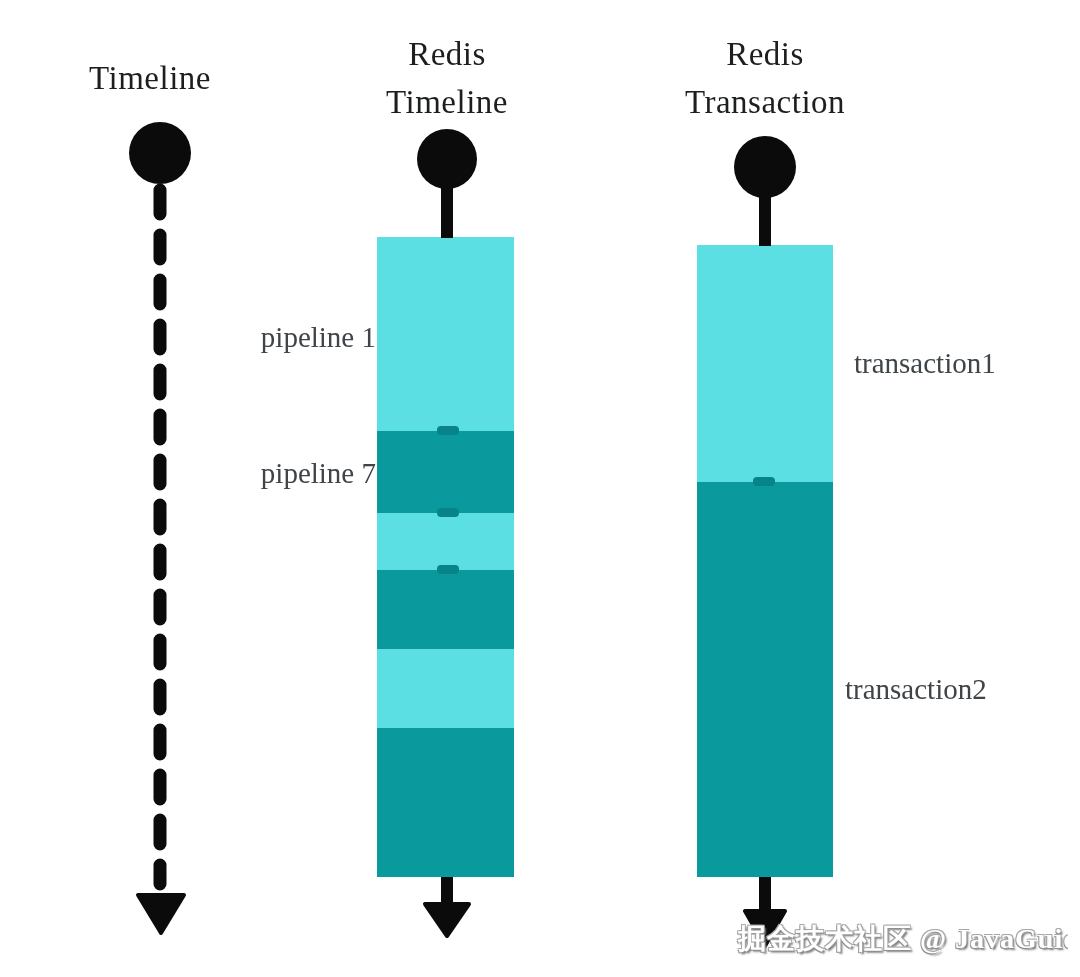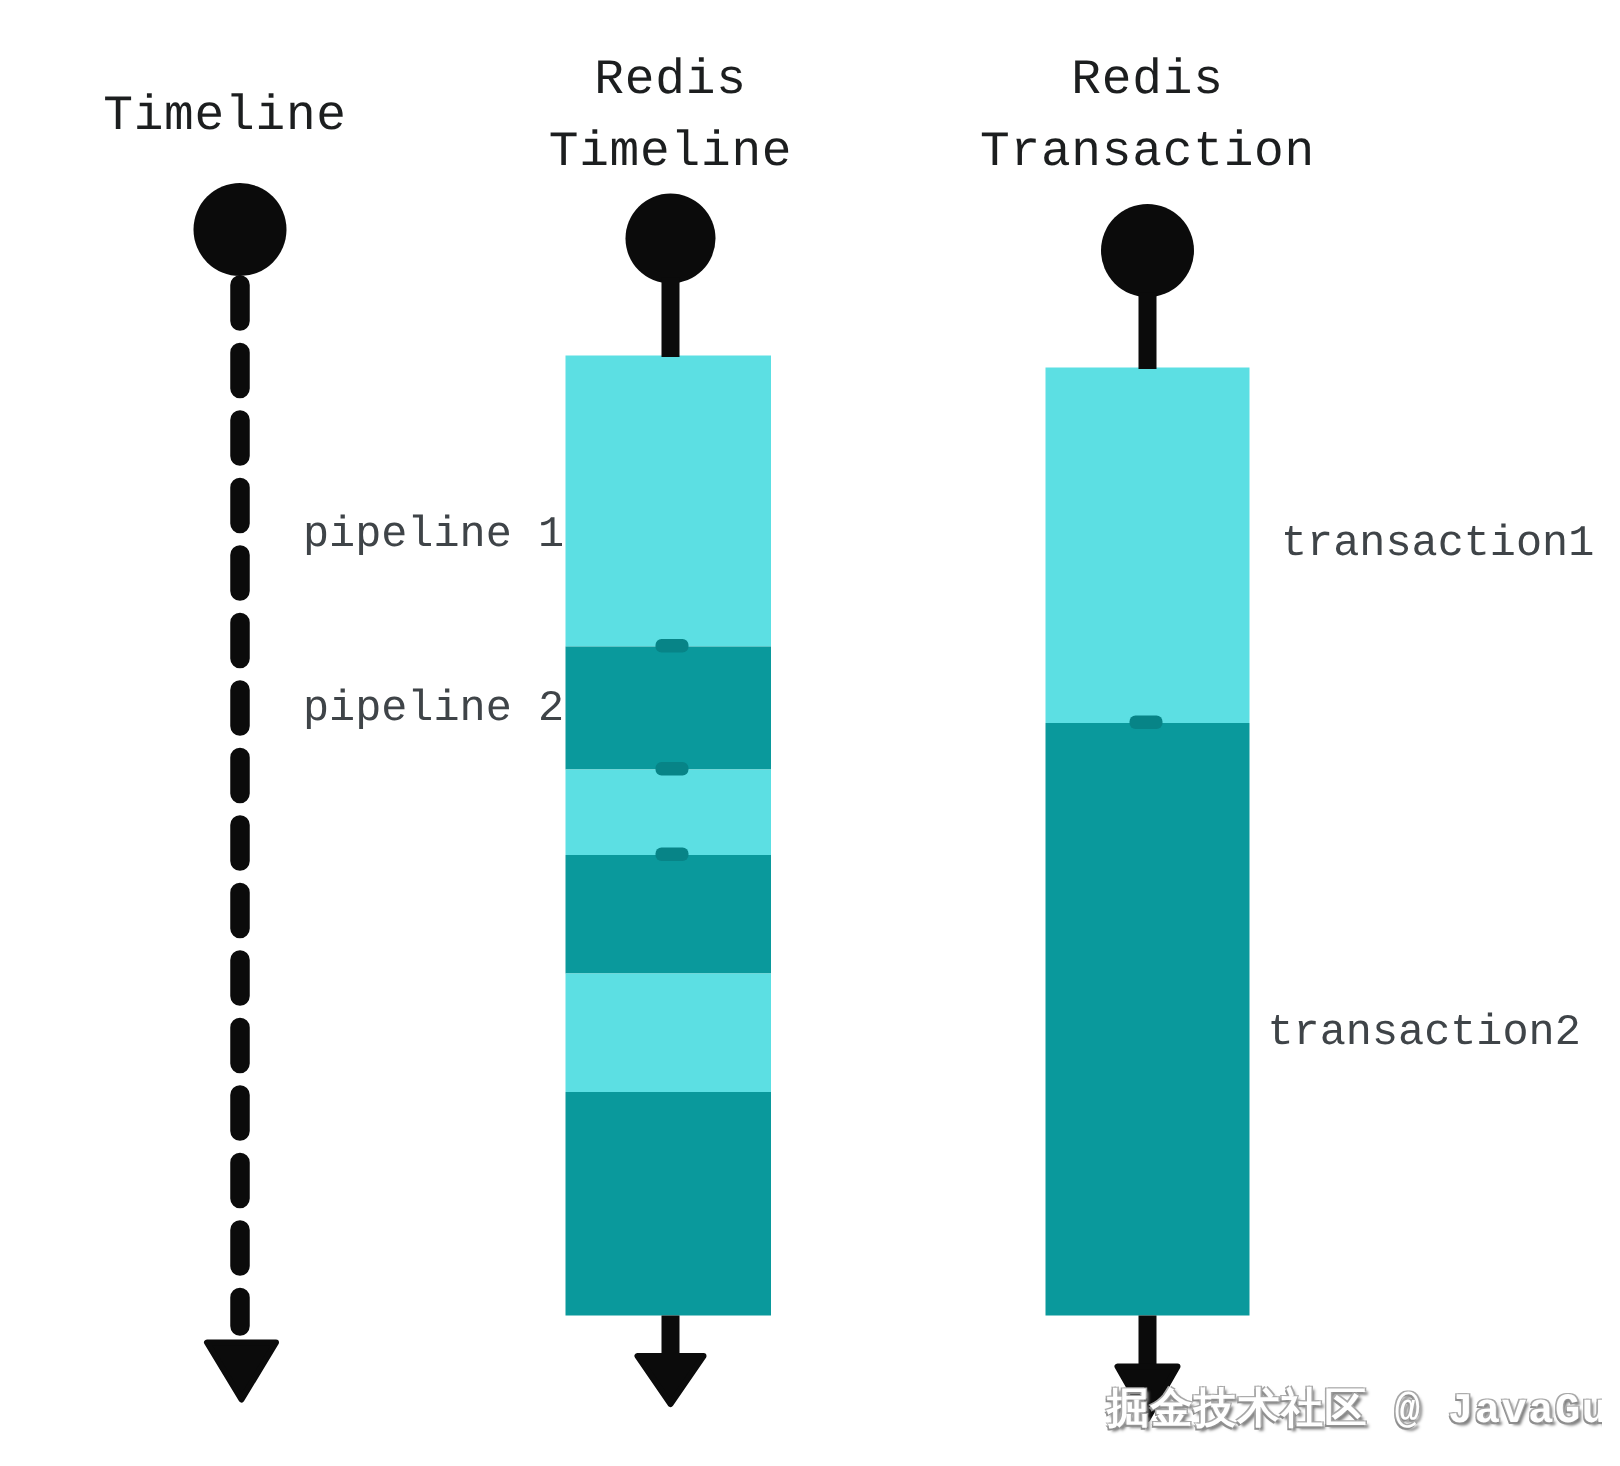--- a/index.html
+++ b/index.html
@@ -3,21 +3,21 @@
 <meta charset="utf-8">
 <style>
   html, body { margin: 0; padding: 0; background: #ffffff; }
 
   .canvas {
     position: relative;
     width: 1068px;
     height: 977px;
     background: #ffffff;
     overflow: hidden;
-    font-family: Liberation Mono, monospace;
+    font-family: Liberation Serif, serif;
   }
 
   .col-title {
     position: absolute;
     text-align: center;
     font-size: 33px;
     line-height: 48px;
     color: var(--title-color);
     letter-spacing: 0.5px;
   }
@@ -53,21 +53,21 @@
   }
 
   .seg-label {
     position: absolute;
     font-size: 29px;
     line-height: 34px;
     color: var(--label-color);
     white-space: nowrap;
   }
   .seg-label.left  { text-align: right; }
-  #pipeline1-label    { left: 170px; width: 206px; top: 340px; }
+  #pipeline1-label    { left: 170px; width: 206px; top: 320px; }
   #pipeline2-label    { left: 170px; width: 206px; top: 456px; }
   #transaction1-label { left: 854px; top: 346px; }
   #transaction2-label { left: 845px; top: 654px; margin-top: 18px; }
 
   .watermark {
     position: absolute;
     left: 738px;
     top: 920px;
     font-size: 28px;
     font-weight: 600;
@@ -105,21 +105,21 @@
       <div class="segment seg-teal" style="height: 79px;"></div>
       <div class="segment seg-cyan" style="height: 79px;"></div>
       <div class="segment seg-teal" style="height: 149px;"></div>
     </div>
   <div class="bar" id="transaction-bar">
       <div class="segment seg-cyan" style="height: 237px;"></div>
       <div class="segment seg-teal" style="height: 395px;"></div>
     </div>
 
   <div class="seg-label left" id="pipeline1-label">pipeline 1</div>
-  <div class="seg-label left" id="pipeline2-label">pipeline 2</div>
+  <div class="seg-label left" id="pipeline2-label">pipeline 7</div>
   <div class="seg-label" id="transaction1-label">transaction1</div>
   <div class="seg-label" id="transaction2-label">transaction2</div>
 
   <svg class="marker-svg" viewBox="0 0 1080 977">
 
     <circle cx="160" cy="153" r="31" fill="var(--black)"></circle>
     <line x1="160" y1="190" x2="160" y2="884" stroke="var(--black)" stroke-width="13" stroke-linecap="round" stroke-dasharray="24 21"></line>
     <polygon points="138,895 184,895 161,933" fill="var(--black)" stroke="var(--black)" stroke-width="4" stroke-linejoin="round"></polygon>
 
     <circle cx="447" cy="159" r="30" fill="var(--black)"></circle>

